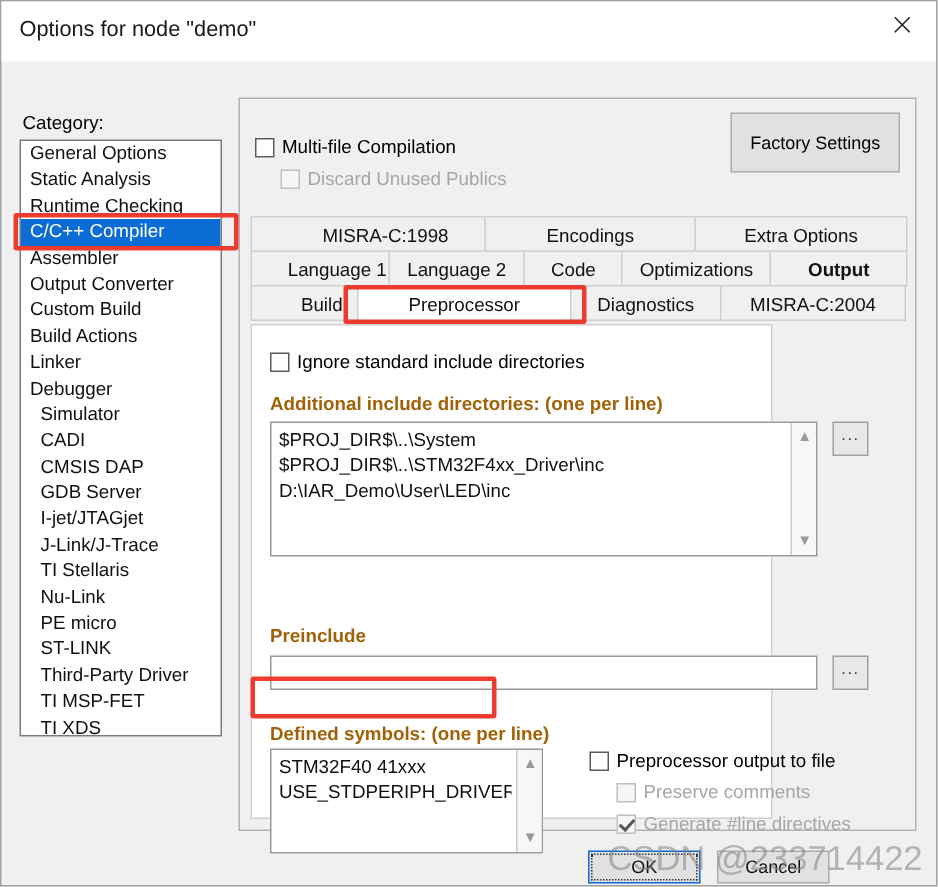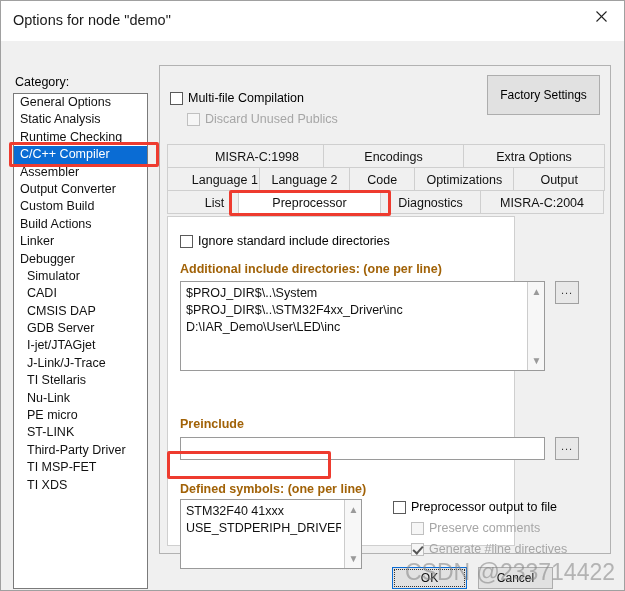--- a/index.html
+++ b/index.html
@@ -34,21 +34,21 @@
     display:flex;align-items:center;justify-content:center;
     cursor:default;
   }
   #close-btn svg{display:block;}
 
   
   #category-label{
     position:absolute;left:14px;top:74px;font-size:12.5px;color:#000;
   }
   #category-list{
-    position:absolute;left:12px;top:92px;width:135px;height:496px;
+    position:absolute;left:12px;top:92px;width:135px;height:398px;
     background:#ffffff;border:1px solid #7a7a7a;
     box-sizing:border-box;overflow:hidden;
   }
   .cat-item{
     height:17.4px;line-height:17.4px;
     padding-left:6px;font-size:12.5px;color:#111;
     white-space:nowrap;cursor:default;box-sizing:border-box;
   }
   .cat-item.indent{padding-left:13px;}
   .cat-item.selected{
@@ -253,24 +253,24 @@
         <div class="tab-row">
           <div class="tab" style="width: 157px;">MISRA-C:1998</div>
           <div class="tab" style="width: 141px;">Encodings</div>
           <div class="tab" style="width: 142px;">Extra Options</div>
         </div>
         <div class="tab-row">
           <div class="tab" style="width: 96px;">Language 1</div>
           <div class="tab" style="width: 96px;">Language 2</div>
           <div class="tab" style="width: 69px;">Code</div>
           <div class="tab" style="width: 105px;">Optimizations</div>
-          <div class="tab" style="width: 96px;">Output</div>
+          <div class="tab" style="width: 96px; font-weight: bold;">Output</div>
         </div>
         <div class="tab-row">
-          <div class="tab" style="width: 72px;">List</div>
+          <div class="tab" style="width: 72px;">Build</div>
           <div class="tab active" style="width: 143px;">Preprocessor</div>
           <div class="tab" style="width: 101px;">Diagnostics</div>
           <div class="tab" style="width: 124px;">MISRA-C:2004</div>
         </div>
       </div>
 
     <div id="tabpage">
 
       <div id="ignore-row" class="cbrow">
         <span class="cb"></span>

